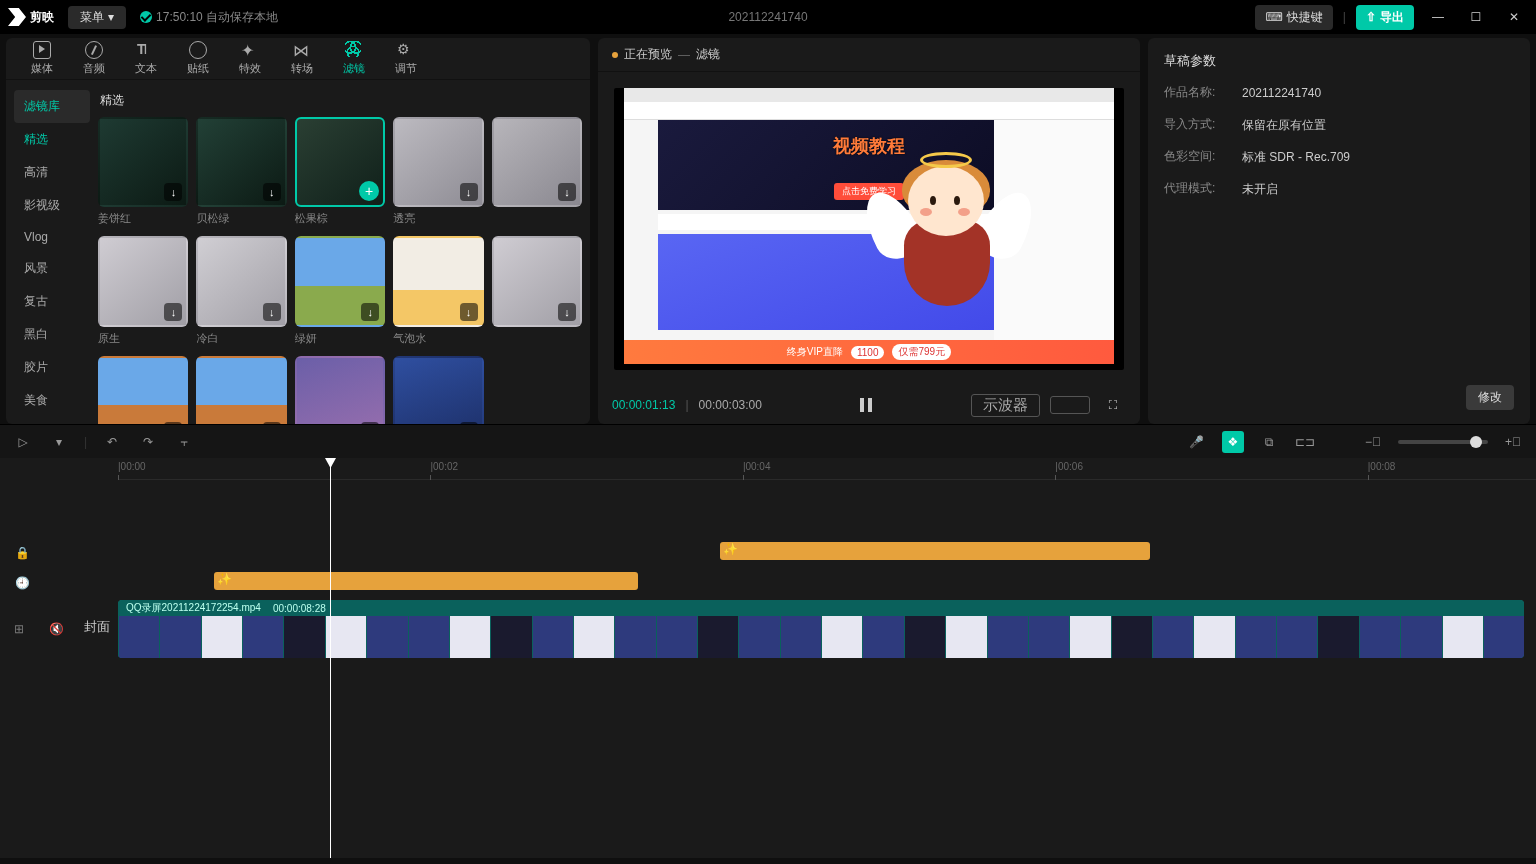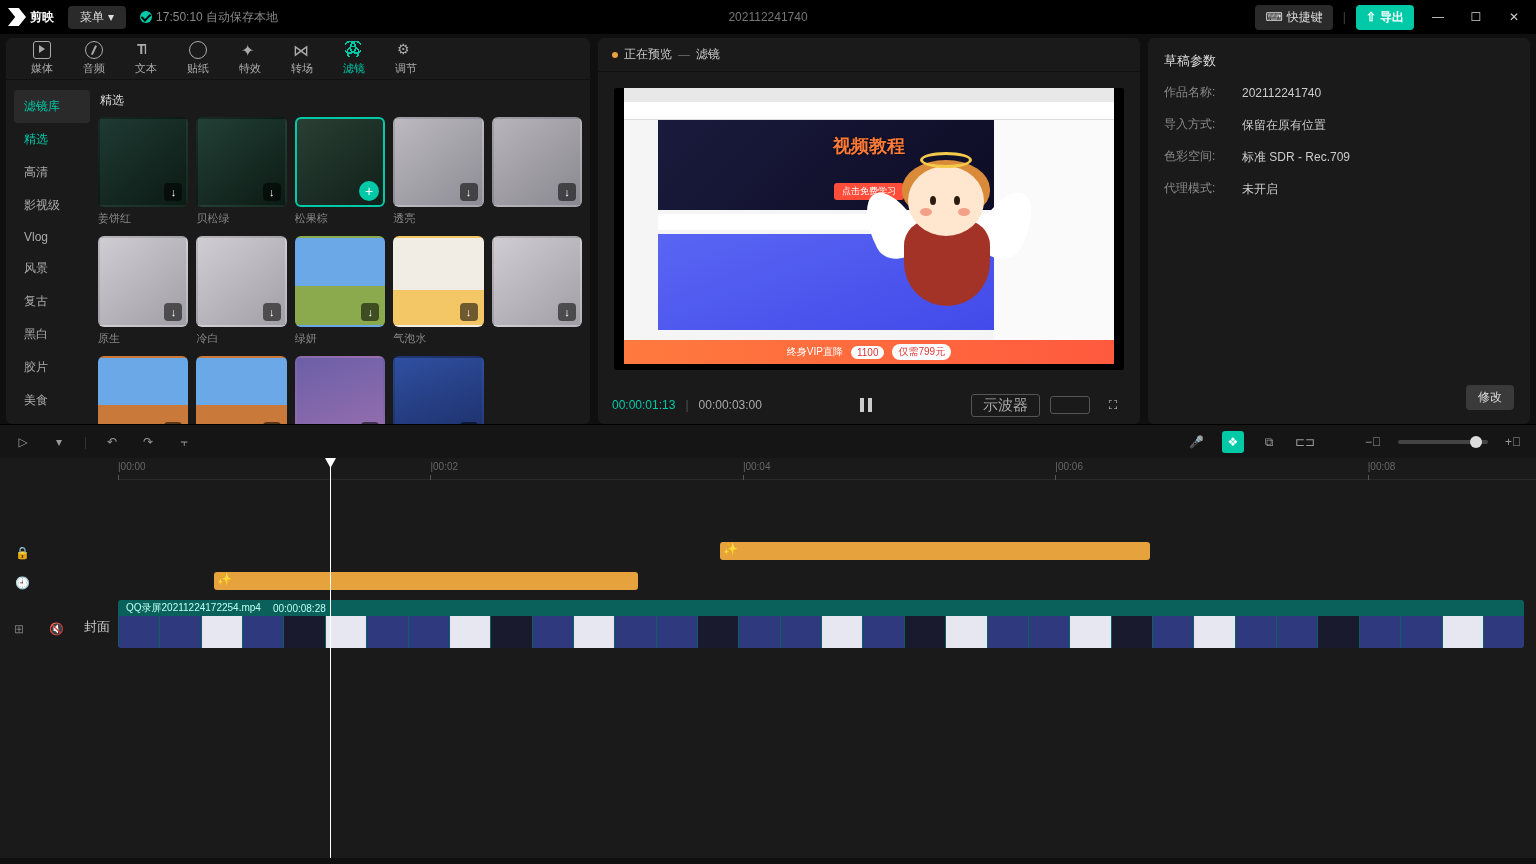--- a/index.html
+++ b/index.html
@@ -109,21 +109,21 @@
 
 .timeline{height:400px;background:#1a1a1a;position:relative;overflow:hidden;}
 .ruler{height:22px;position:relative;margin-left:118px;border-bottom:1px solid #2a2a2a;}
 .tick{position:absolute;top:3px;color:#666;font-size:10px;}
 .tick::before{content:"";position:absolute;left:0;top:14px;width:1px;height:5px;background:#555;}
 .tracks{position:absolute;left:0;right:0;top:22px;}
 .gutter{position:absolute;left:0;top:0;width:118px;}
 .gut-ico{position:absolute;left:14px;width:18px;height:18px;color:#777;display:flex;align-items:center;justify-content:center;}
 .track{position:absolute;left:118px;right:12px;height:18px;border-radius:3px;}
 .fx-clip{background:#e6a23c;}
-.vid-wrap{position:absolute;left:118px;right:12px;top:120px;height:48px;background:#0d7a74;border-radius:4px;overflow:hidden;}
+.vid-wrap{position:absolute;left:118px;right:12px;top:120px;height:58px;background:#0d7a74;border-radius:4px;overflow:hidden;}
 .vid-hd{height:16px;background:#0a615c;color:#bfe;font-size:10px;display:flex;align-items:center;gap:12px;padding:0 8px;}
 .thumbs-row{height:42px;display:flex;}
 .thumbs-row div{flex:1;background:#2e3a7d;border-left:1px solid #0a615c;}
 .thumbs-row div:nth-child(3n){background:#e7e7f2;}
 .thumbs-row div:nth-child(5n){background:#1a1a2e;}
 .cover-btn{position:absolute;left:84px;top:138px;color:#ccc;font-size:13px;cursor:pointer;}
 .playhead{position:absolute;top:0;bottom:0;width:1px;background:#fff;left:330px;}
 .playhead::before{content:"";position:absolute;top:0;left:-5px;width:11px;height:10px;background:#fff;clip-path:polygon(0 0,100% 0,50% 100%);}
 
 svg{display:block;}

